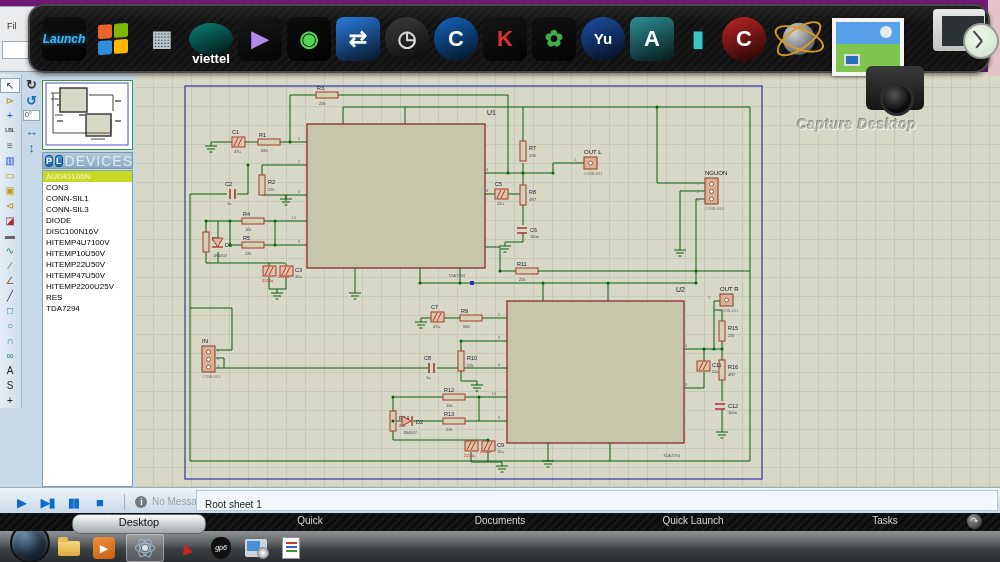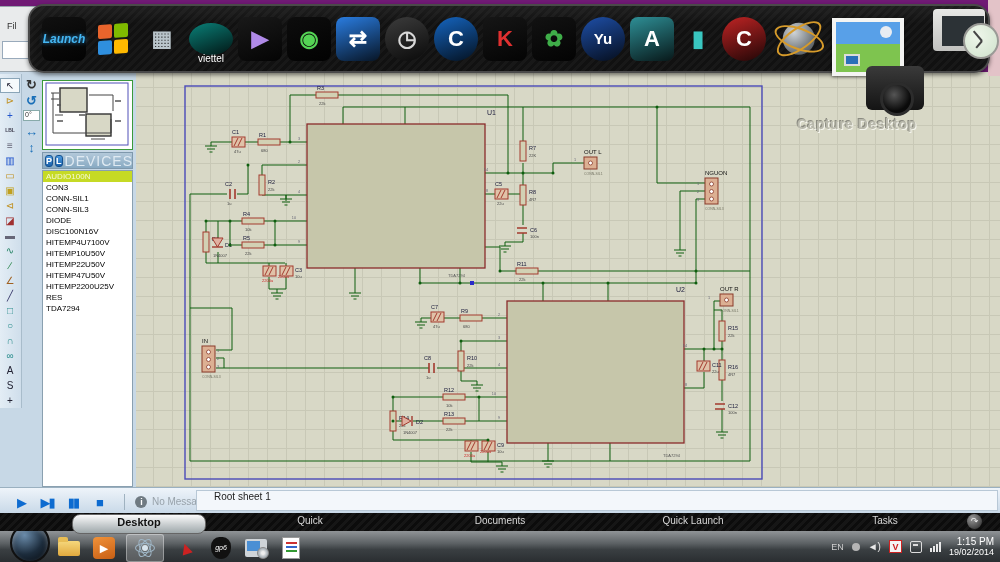--- a/index.html
+++ b/index.html
@@ -18,21 +18,21 @@
 
   #dock { left:28px; top:4px; width:962px; height:69px; z-index:20;
     background:repeating-linear-gradient(135deg,#111 0 3px,#181818 3px 6px);
     border:2px solid #4a4a4a; border-radius:16px;
     box-shadow:inset 0 10px 14px rgba(255,255,255,.06), 0 2px 4px rgba(0,0,0,.5);
     display:flex; align-items:center; padding:0 12px; gap:5px; overflow:visible; }
   .dock-ic { flex:0 0 auto; display:flex; align-items:center; justify-content:center;
     border-radius:8px; position:relative; cursor:pointer; }
   .dock-ic.enlarged { align-self:flex-start; margin-top:12px; z-index:22; }
   #dock-tooltip { left:797px; top:116px; z-index:21; font-size:14px; font-weight:bold;
-    color:#b9b9ac; text-shadow:1px 1px 0 #f4f4ec, -1px -1px 0 #8a8a80; letter-spacing:.5px; }
+    color:#b9b9ac; text-shadow:1px 1px 0 #f4f4ec, -1px -1px 0 #8a8a80; letter-spacing:.5px;font-style:italic; }
 
   .ic-windows { display:grid; grid-template-columns:1fr 1fr; grid-template-rows:1fr 1fr;
     width:30px; height:30px; gap:2px; transform:skewY(-4deg); }
   .ic-windows i { border-radius:2px; }
   .globe-wrap { position:relative; width:100%; height:100%; }
   .globe-ball { position:absolute; left:50%; top:50%; transform:translate(-50%,-50%);
     width:58%; height:58%; border-radius:50%;
     background:radial-gradient(circle at 35% 30%, #cfd4d8, #6e7478 65%, #3c4144); }
   .globe-orbit { position:absolute; left:50%; top:50%; width:92%; height:40%;
     border:2px solid #d79b2a; border-radius:50%; }
@@ -96,34 +96,34 @@
 
   #status-bar { left:0; top:415px; width:1000px; height:26px;
     background:linear-gradient(180deg,#eef4fa,#c9d9e8); border-top:1px solid #9ab0c0; }
   .sim-btn { font-size:13px; color:#0d6bd0; width:26px; text-align:center; cursor:pointer;
     display:inline-block; letter-spacing:-2px; }
   #msg-info { display:inline-flex; width:12px; height:12px; border-radius:50%; background:#6f7a82;
     color:#fff; font-size:9px; font-weight:bold; align-items:center; justify-content:center;
     vertical-align:middle; }
   #msg-text { font-size:10px; color:#98a2aa; vertical-align:middle; }
   #sheet-panel { position:absolute; left:196px; top:2px; right:2px; bottom:2px;
-    background:#f3f7fb; border:1px solid #b8c8d6; display:flex; align-items:flex-start;
-    padding-left:17px; }
+    background:#f3f7fb; border:1px solid #b8c8d6; display:flex; align-items:flex-end;
+    padding-left:8px; }
   #sheet-tab { font-size:10px; color:#222; }
   .vsep { display:inline-block; width:1px; height:16px; background:#9fb2c0;
     vertical-align:middle; margin:0 6px; }
 
   
   #tbar1 { left:0; top:513px; width:1000px; height:18px; z-index:10;
     background:repeating-linear-gradient(135deg,#0c0c0c 0 3px,#161616 3px 6px); }
   .tb1-label { position:absolute; top:2px; transform:translateX(-50%); font-size:10px;
     color:#d6d6d6; cursor:pointer; }
   #desktop-btn { position:absolute; left:72px; top:1px; width:134px; height:20px;
     border-radius:8px; background:linear-gradient(180deg,#fbfbfb,#c7ccce 55%,#9fa8ab);
-    border:1px solid #666; text-align:center; font-size:11px; font-weight:bold; color:#111;
+    border:1px solid #666; text-align:center; font-size:11px; font-weight:normal; color:#111;
     line-height:14px; cursor:pointer; }
   #tb1-chev { position:absolute; right:18px; top:1px; width:15px; height:15px; border-radius:50%;
     background:radial-gradient(circle at 35% 30%,#9a9a9a,#222); color:#eee; font-size:9px;
     text-align:center; line-height:15px; cursor:pointer; }
 
   #tbar2 { left:0; top:531px; width:1000px; height:31px; z-index:9;
     background:linear-gradient(180deg,#909497,#5c6164 40%,#3a3f42 60%,#2a2e31); }
   #start-orb { position:absolute; left:10px; top:-8px; width:40px; height:40px; border-radius:50%;
     background:radial-gradient(circle at 35% 28%,#6b8cab,#1c2c3c 55%,#05080c);
     border:2px solid #111; box-shadow:inset 0 3px 5px rgba(255,255,255,.35); cursor:pointer; z-index:12; }
@@ -191,21 +191,21 @@
           <i style="background: rgb(232, 100, 44);"></i>
           <i style="background: rgb(127, 186, 0);"></i>
           <i style="background: rgb(47, 143, 222);"></i>
           <i style="background: rgb(255, 185, 0);"></i>
         </div>
       </div>
       <div class="dock-ic" style="width: 44px; height: 44px; background: none;">
         <span style="color: rgb(185, 196, 202); font-weight: bold; font-size: 22px;">▦</span>
       </div>
       <div class="dock-ic" style="width: 44px; height: 32px; background: linear-gradient(160deg, rgb(10, 128, 120), rgb(0, 0, 0) 120%); border-radius: 50%; align-self: center;">
-        <span style="color: rgb(255, 255, 255); font-weight: normal; font-size: 10px; margin-top: 39px;">viettel</span>
+        <span style="color: rgb(255, 255, 255); font-weight: bold; font-size: 13px; margin-top: 39px;">viettel</span>
       </div>
       <div class="dock-ic" style="width: 44px; height: 44px; background: linear-gradient(160deg, rgb(25, 25, 25), rgb(0, 0, 0) 120%);">
         <span style="color: rgb(176, 138, 232); font-weight: bold; font-size: 22px;">▶</span>
       </div>
       <div class="dock-ic" style="width: 44px; height: 44px; background: linear-gradient(160deg, rgb(13, 13, 13), rgb(0, 0, 0) 120%);">
         <span style="color: rgb(85, 212, 85); font-weight: bold; font-size: 22px;">◉</span>
       </div>
       <div class="dock-ic" style="width: 44px; height: 44px; background: linear-gradient(160deg, rgb(42, 125, 225), rgb(0, 0, 0) 120%);">
         <span style="color: rgb(255, 255, 255); font-weight: bold; font-size: 22px;">⇄</span>
       </div>
@@ -707,31 +707,14 @@
           </div>
         </div>
         <div class="app-ic">
           <div class="doc-ic">
             <i></i>
             <i></i>
             <i></i>
           </div>
         </div>
       </div>
-    <div id="tray">
-      <span id="lang-ind">EN</span>
-      <span id="tray-dot"></span>
-      <span class="t-ic">◄)</span>
-      <span id="v-ic">V</span>
-      <span id="touch-ic"></span>
-      <span id="sig-bars">
-          <i style="height:4px"></i>
-          <i style="height:6px"></i>
-          <i style="height:8px"></i>
-          <i style="height:10px"></i>
-        </span>
-      <span id="clock">
-        <div class="tm">1:15 PM</div>
-        <div class="dt">19/02/2014</div>
-      </span>
-    </div>
   </div>
 </div>
 
 </body></html>

